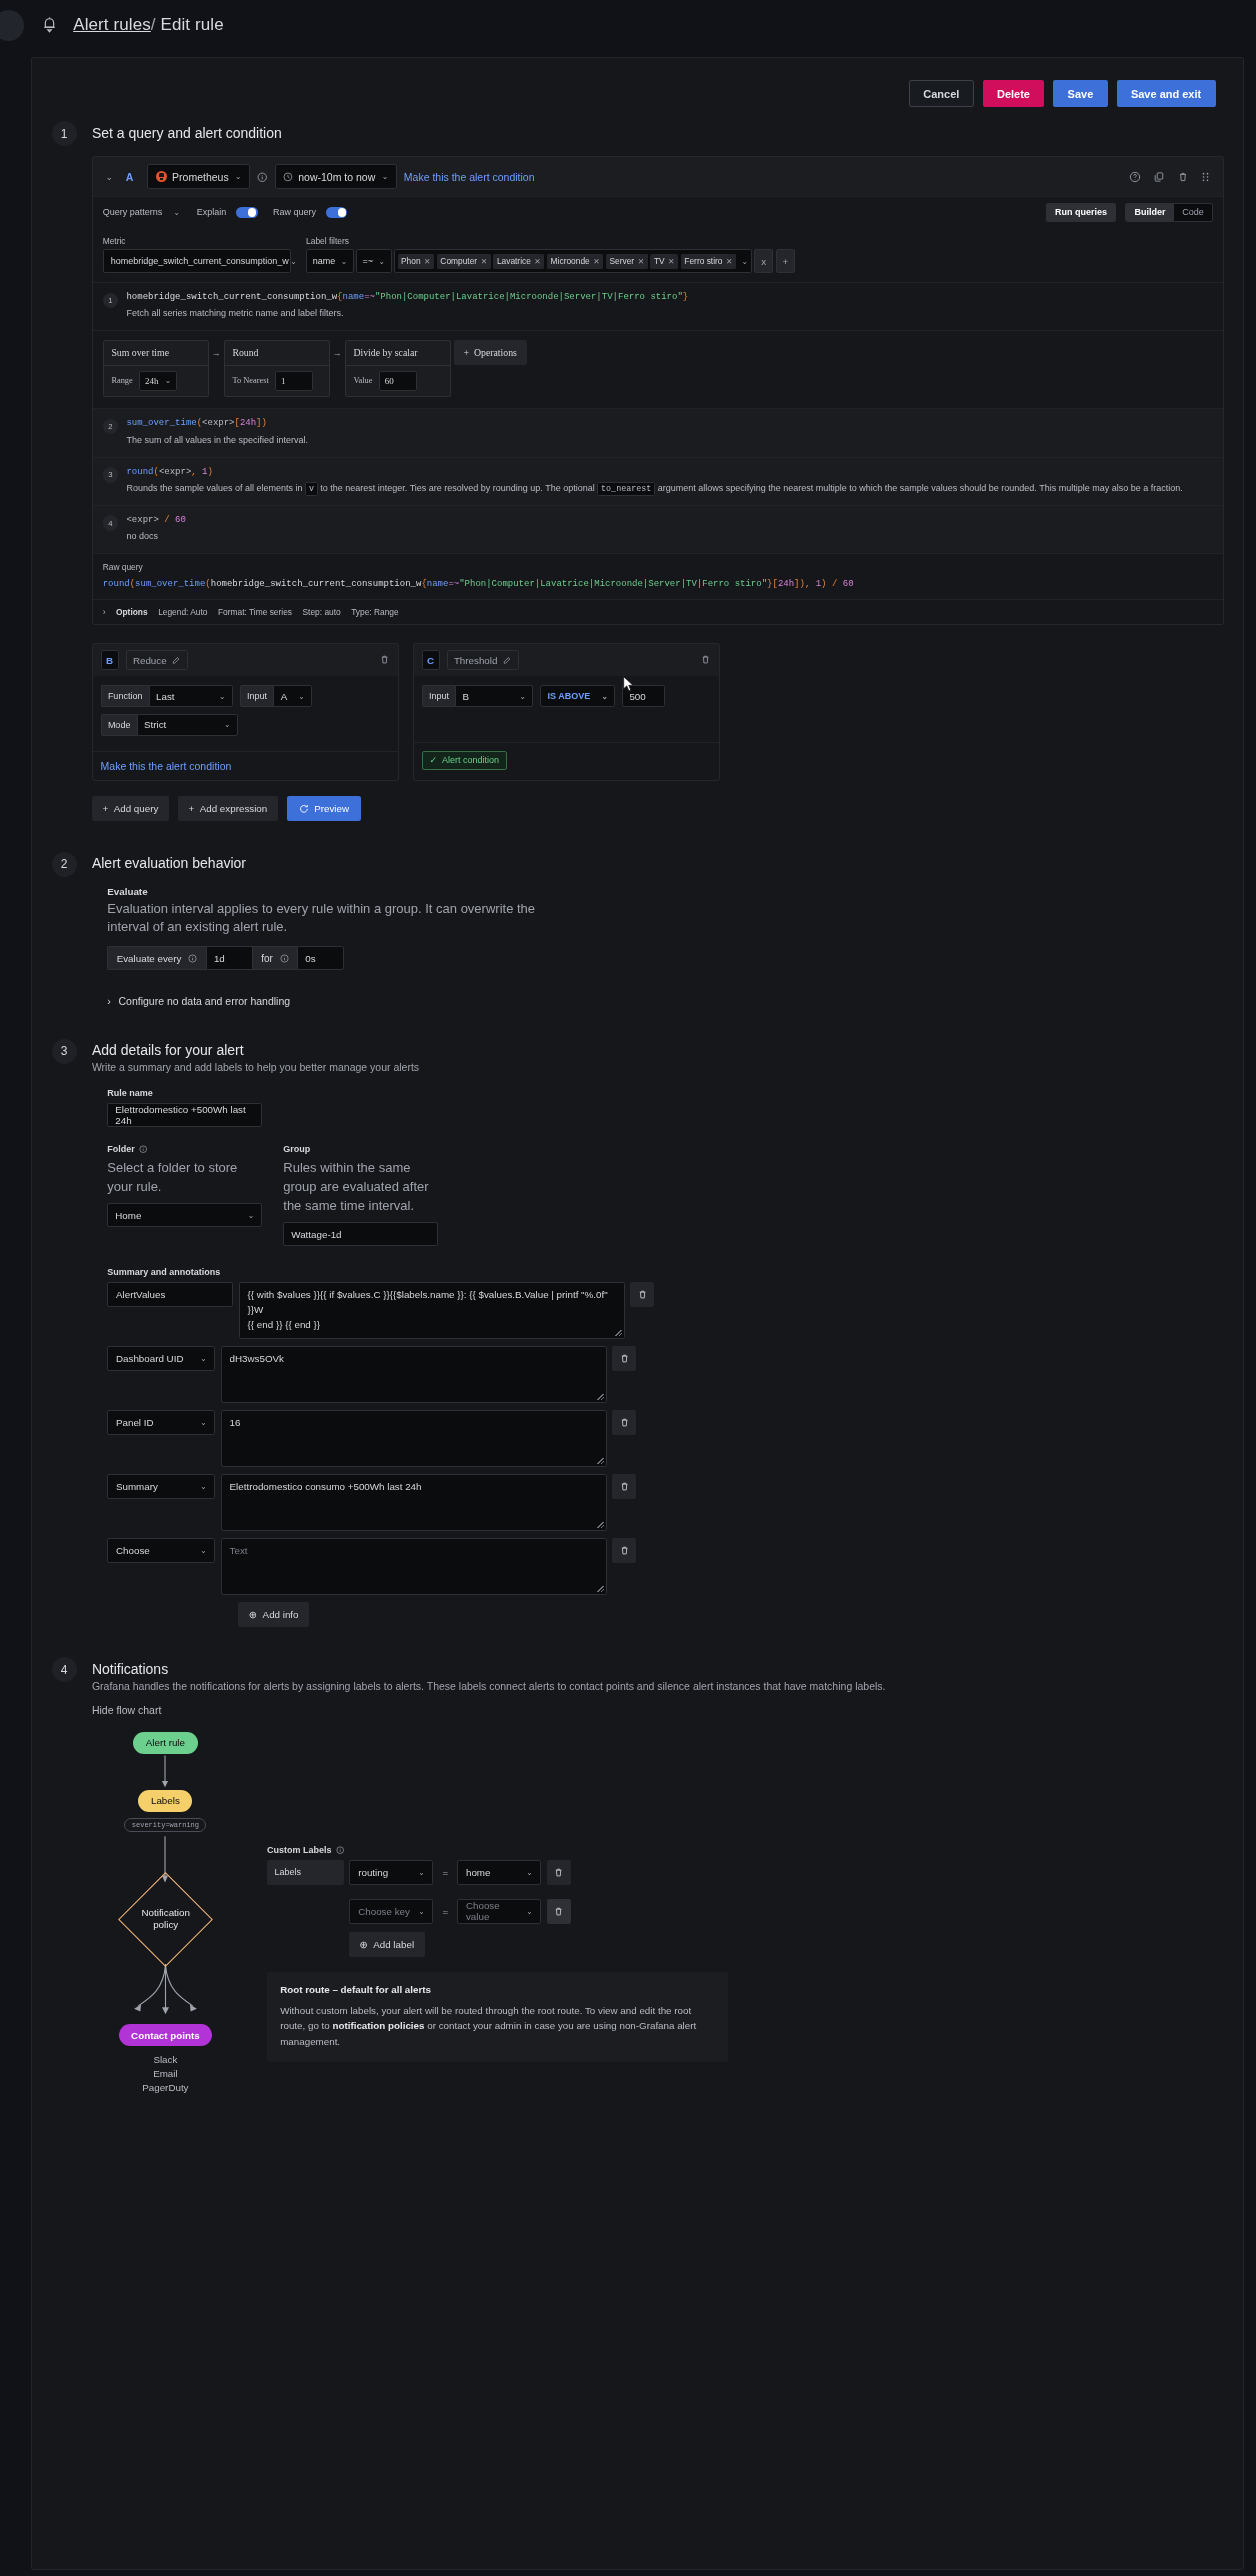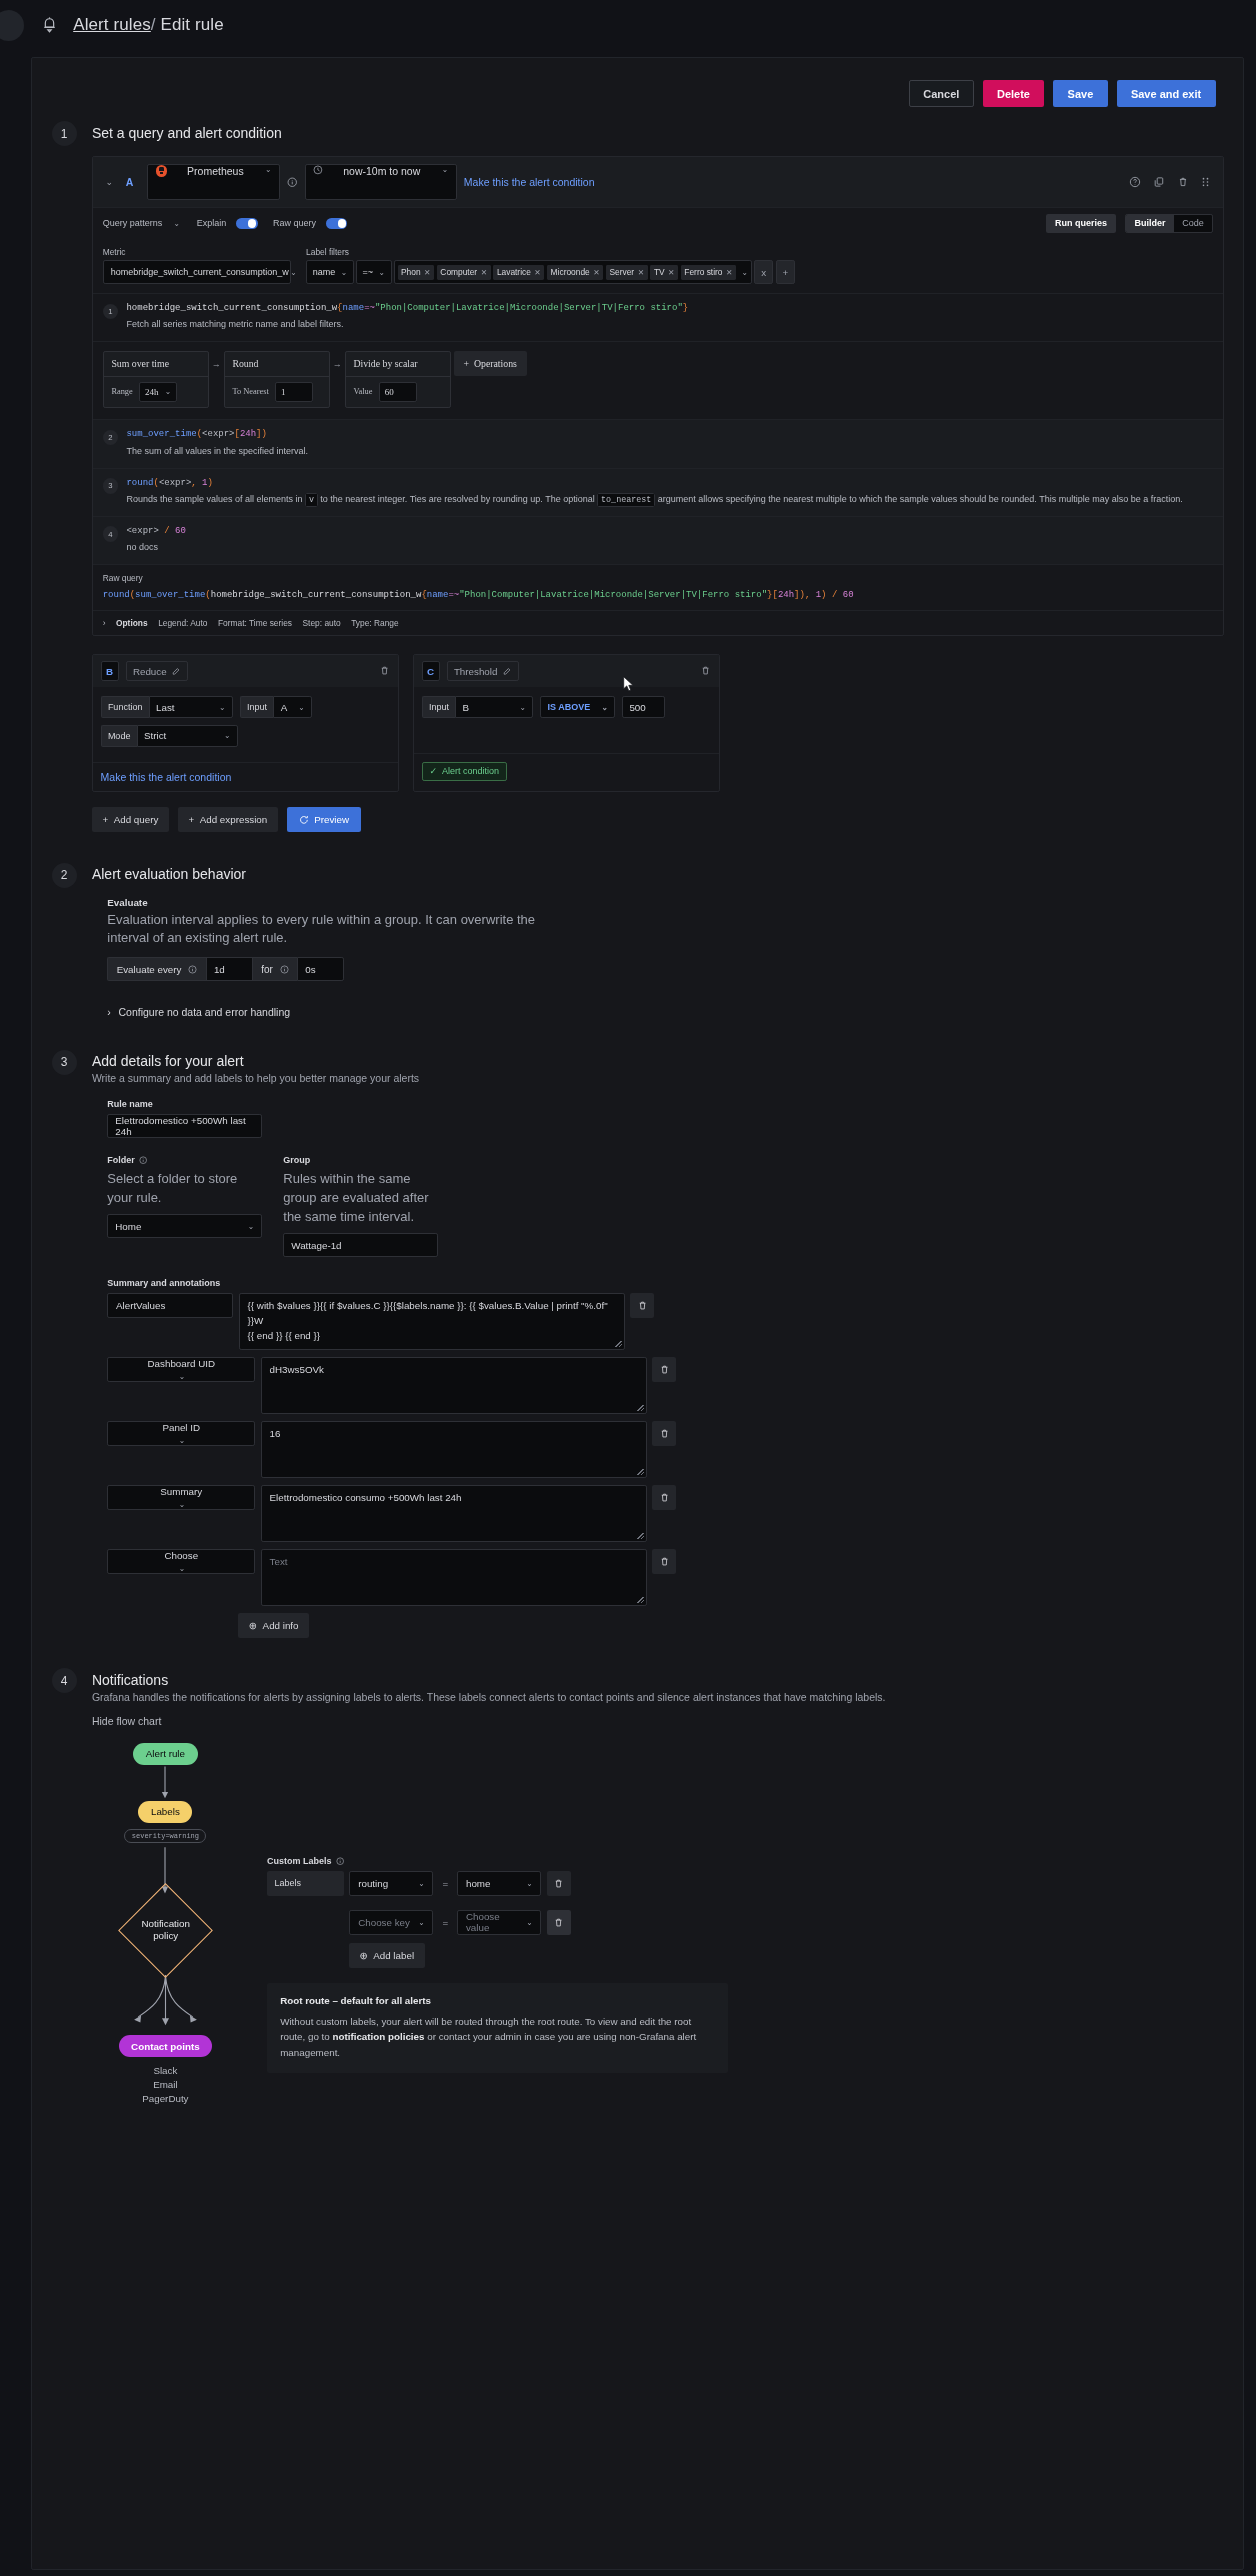--- a/index.html
+++ b/index.html
@@ -49,21 +49,21 @@
   .step-title { font-size:14px; color:#e6e7ea; font-weight:400; margin-bottom:2.8px; }
   .step-desc { font-size:10.5px; color:#9fa3ad; margin-bottom:4.2px; }
 
   
   .query-card { background:#16171b; border:0.7px solid #25272d; border-radius:2.1px; margin-top:15.4px; }
   .query-head { display:flex; align-items:center; padding:7px 9.8px; background:#1b1d21; gap:7px; }
   .chev { color:#9fa3ad; font-size:9px; cursor:pointer; padding:0 2.8px; }
   .qletter { color:#6e9fff; font-weight:700; font-size:10.5px; margin:0 7px 0 2.8px; }
   .ds-picker, .time-picker {
     background:#0b0c0e; border:0.7px solid #2e3036; border-radius:2.1px;
-    height:36px; display:flex; gap:20px; padding:0 7.7px; color:#d8d9de; font-size:10.5px; cursor:pointer;
+    height:25px; display:flex; align-items:center; gap:5px; padding:0 7.7px; color:#d8d9de; font-size:10.5px; cursor:pointer;
   }
   .prom-logo { width:11.2px; height:11.2px; border-radius:50%; background:#e6522c; position:relative; }
   .prom-logo:after { content:""; position:absolute; left:2.8px; top:2.1px; width:5.6px; height:3.5px; border-radius:1.4px 1.4px 0 0; background:#16171b; }
   .prom-logo:before { content:""; position:absolute; left:4.2px; top:6.3px; width:2.8px; height:2.8px; background:#16171b; }
   .mini-caret { color:#9fa3ad; font-size:7.7px; margin-left:1.4px; }
   .iconbtn { color:#9fa3ad; cursor:pointer; display:flex; align-items:center; }
   .link { color:#6e9fff; cursor:pointer; }
   .head-right { margin-left:auto; display:flex; align-items:center; gap:12px; padding-right:2.8px; }
 
   .query-toolbar { display:flex; align-items:center; gap:9.8px; padding:5.6px 9.8px; background:#16171b; border-top:0.7px solid #202227; }
@@ -142,21 +142,21 @@
   .eval-inp { background:#0b0c0e; border:0.7px solid #2e3036; width:47px; height:24px; display:flex; align-items:center; padding:0 7px; font-size:9.8px; color:#d8d9de; }
   .eval-mid { background:#24262b; border-top:0.7px solid #2e3036; border-bottom:0.7px solid #2e3036; font-size:10px; color:#d8d9de; padding:0 8.4px; display:flex; align-items:center; gap:7px; height:24px; }
   .collapse-row { display:flex; align-items:center; gap:7.7px; margin-top:25px; margin-left:15.4px; font-size:10.5px; color:#d8d9de; cursor:pointer; }
 
   
   .lbl { font-size:9px; font-weight:700; color:#d8d9de; margin-bottom:4.9px; display:flex; align-items:center; gap:4.2px; }
   .txt-input { background:#0b0c0e; border:0.7px solid #2e3036; border-radius:2.1px; height:24px; font-size:9.8px; color:#d8d9de; padding:0 7px; display:flex; align-items:center; }
   .select-input { background:#0b0c0e; border:0.7px solid #2e3036; border-radius:2.1px; height:24px; font-size:9.8px; color:#d8d9de; padding:0 7px; display:flex; align-items:center; justify-content:space-between; cursor:pointer; }
   .ann-row { display:flex; align-items:flex-start; gap:5.6px; margin-bottom:7px; }
   .ann-key-static { background:#0b0c0e; border:0.7px solid #2e3036; border-radius:2.1px; height:25px; width:126px; font-size:9.8px; color:#d8d9de; padding:0 7.7px; display:flex; align-items:center; }
-  .ann-key-sel { background:#0b0c0e; border:0.7px solid #2e3036; border-radius:2.1px; height:25px; width:148px; font-size:9.8px; color:#d8d9de; padding:0 7.7px; display:flex; align-items:center; justify-content:space-between; cursor:pointer;flex-direction:column; }
+  .ann-key-sel { background:#0b0c0e; border:0.7px solid #2e3036; border-radius:2.1px; height:25px; width:108px; font-size:9.8px; color:#d8d9de; padding:0 7.7px; display:flex; align-items:center; justify-content:space-between; cursor:pointer; }
   .ann-val { background:#0b0c0e; border:0.7px solid #2e3036; border-radius:2.1px; width:386px; font-size:9.8px; color:#d8d9de; padding:5.6px 7.7px; line-height:1.5; position:relative; white-space:pre-wrap; }
   .ann-val .ph { color:#7b7f89; }
   .ann-val:after { content:""; position:absolute; right:2.1px; bottom:2.1px; width:6.3px; height:6.3px;
     background:linear-gradient(135deg, transparent 45%, #6f737c 45%, #6f737c 55%, transparent 55%),
                linear-gradient(135deg, transparent 72%, #6f737c 72%, #6f737c 82%, transparent 82%); }
   .del-btn { background:#24262b; border-radius:2.1px; width:24px; height:25px; display:flex; align-items:center; justify-content:center; color:#d8d9de; cursor:pointer; }
 
   
   .flow { width:147px; display:flex; flex-direction:column; align-items:center; padding-top:5.6px; }
   .node { border-radius:12.6px; font-size:9.8px; padding:5.6px 12.6px; color:#0b0c0e; }

